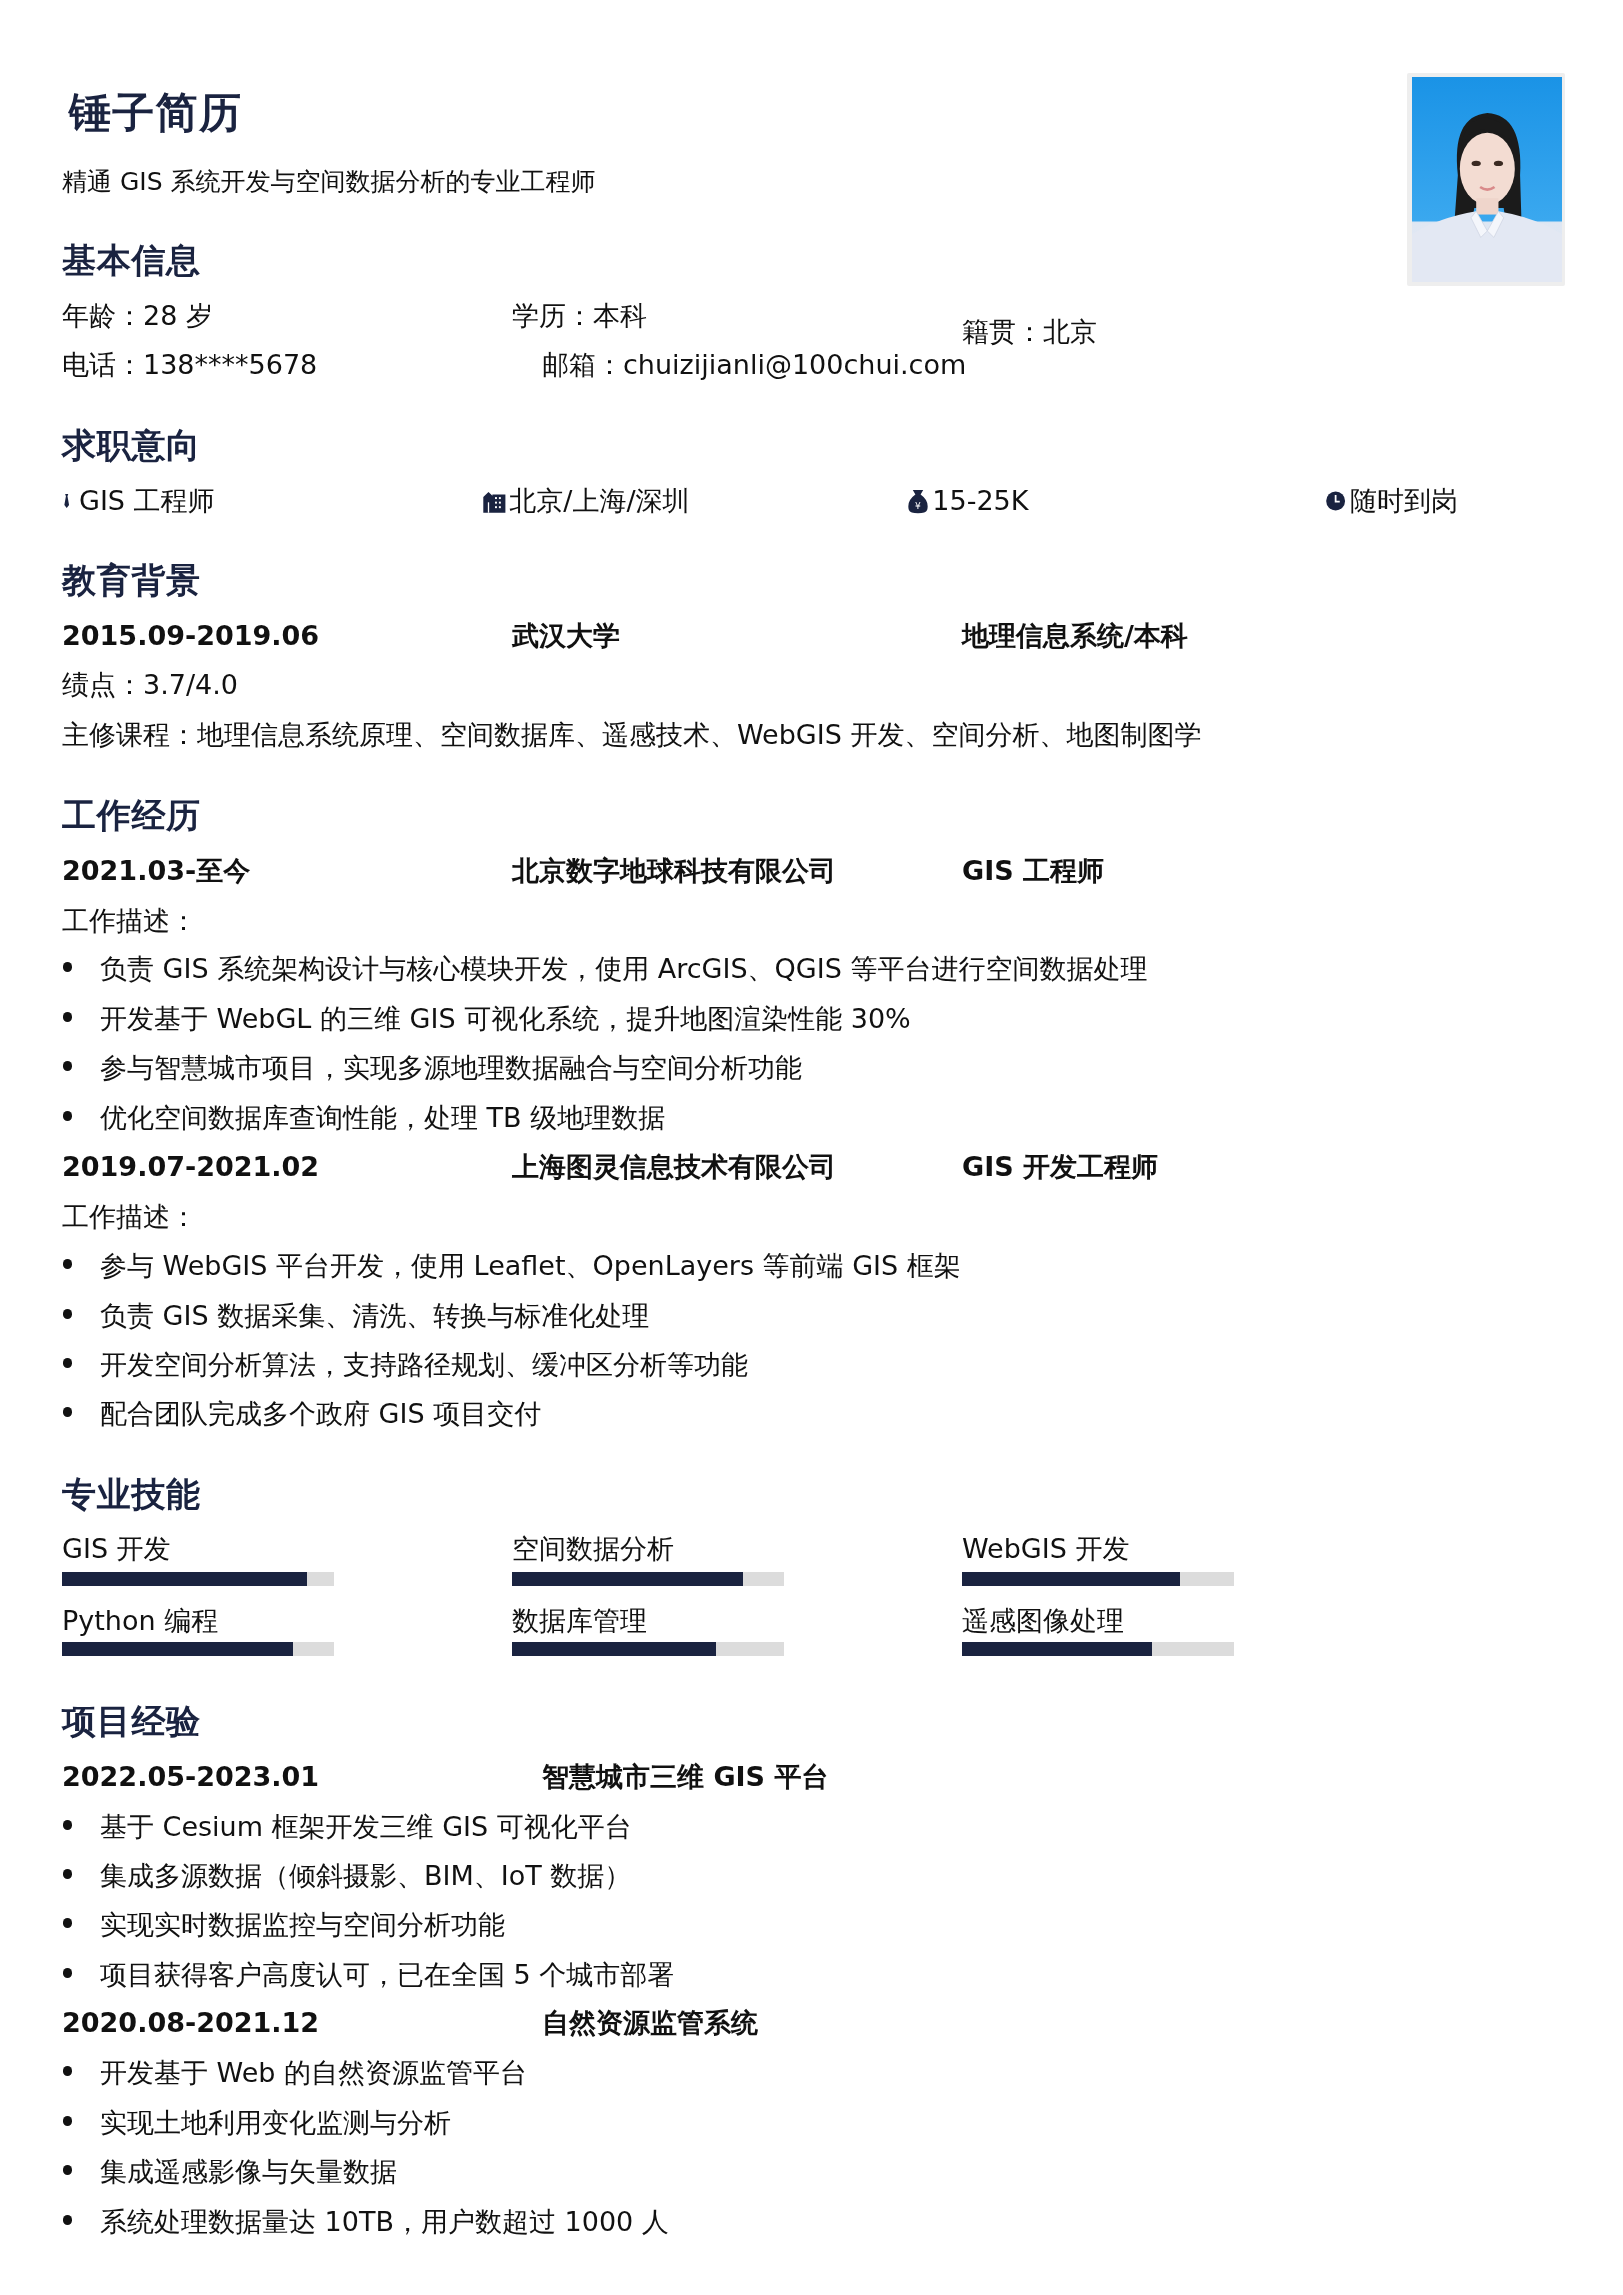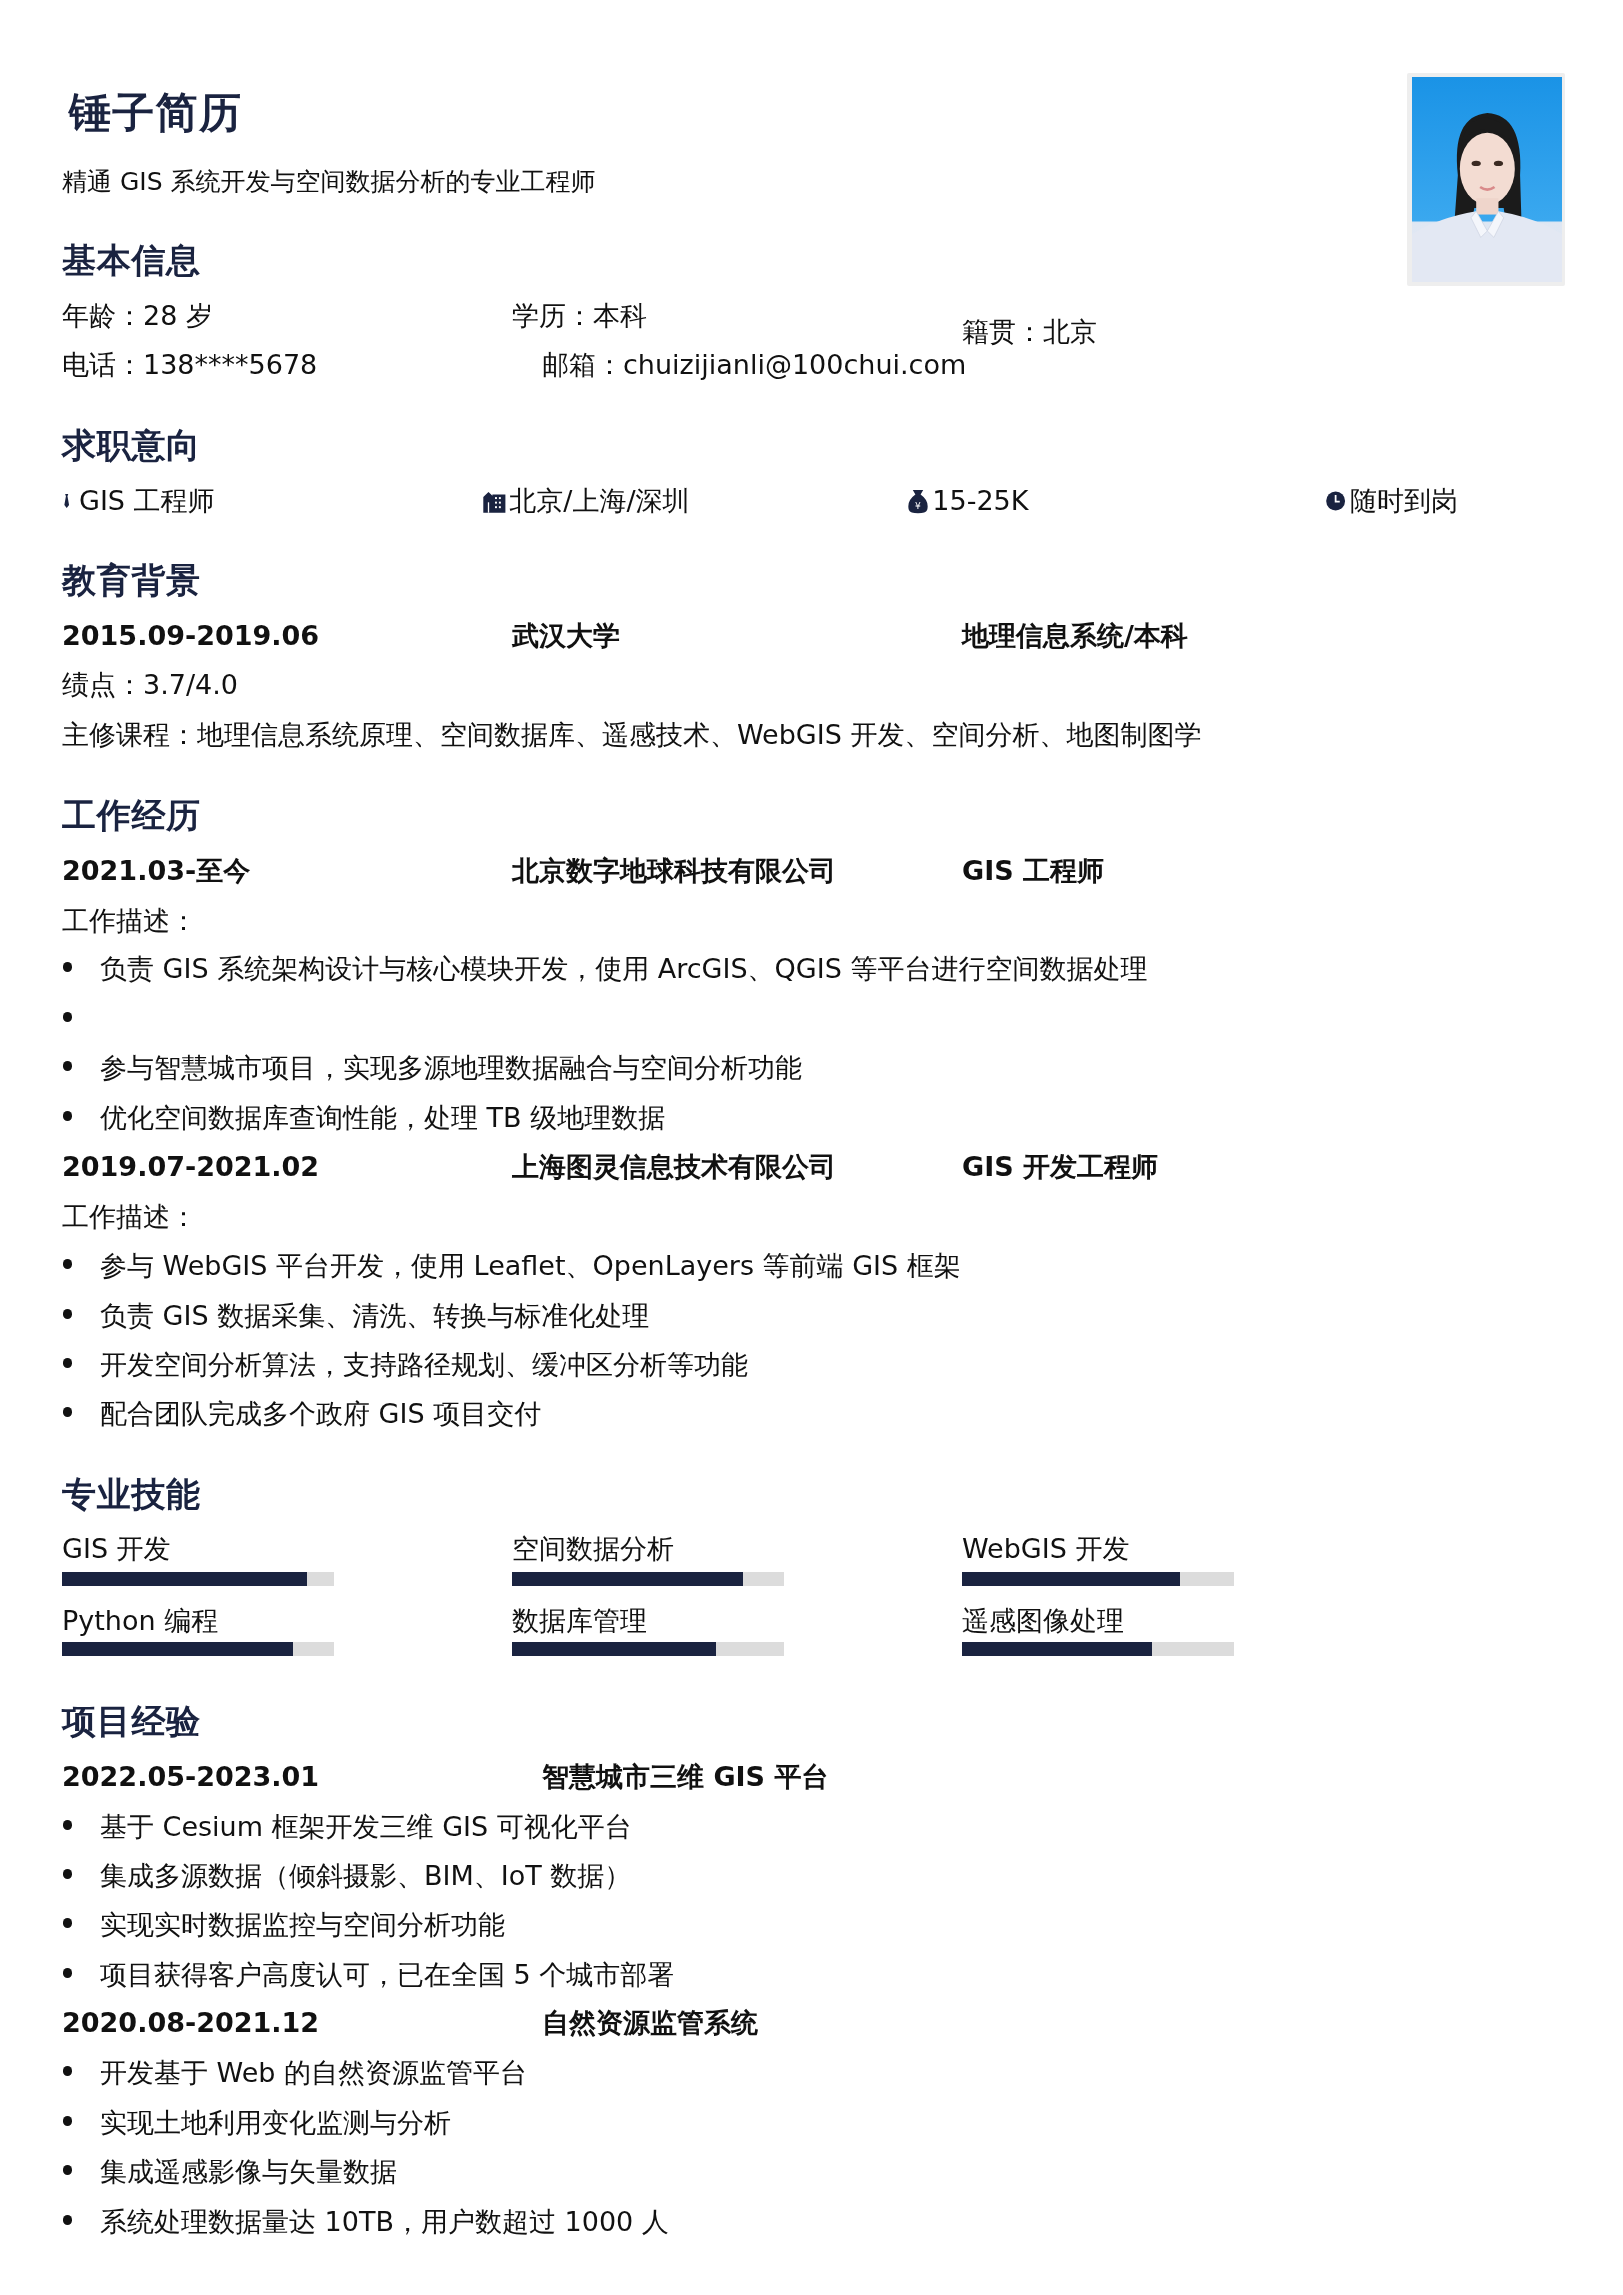--- a/index.html
+++ b/index.html
@@ -87,21 +87,21 @@
 <div class="abs txt" style="left:62px; top:667px;">绩点：3.7/4.0</div>
 <div class="abs txt" style="left:62px; top:717px;text-align:right;">主修课程：地理信息系统原理、空间数据库、遥感技术、WebGIS 开发、空间分析、地图制图学</div>
 
 <div class="abs sec" style="top:794px;">工作经历</div>
 
 <div class="abs txt bold" style="left:62px; top:853px;">2021.03-至今</div>
 <div class="abs txt bold" style="left:512px; top:853px;">北京数字地球科技有限公司</div>
 <div class="abs txt bold" style="left:962px; top:853px;">GIS 工程师</div>
 <div class="abs txt" style="left:62px; top:903px;">工作描述：</div>
 <div class="bullet-row txt" style="top:951px;"><span class="bullet-dot"></span><span>负责 GIS 系统架构设计与核心模块开发，使用 ArcGIS、QGIS 等平台进行空间数据处理</span></div>
-<div class="bullet-row txt" style="top:1001px;"><span class="bullet-dot"></span></div>
+<div class="bullet-row txt" style="top:1001px;"><span class="bullet-dot"></span><span>开发基于 WebGL 的三维 GIS 可视化系统，提升地图渲染性能 30%</span></div>
 <div class="bullet-row txt" style="top:1050px;"><span class="bullet-dot"></span><span>参与智慧城市项目，实现多源地理数据融合与空间分析功能</span></div>
 <div class="bullet-row txt" style="top:1100px;"><span class="bullet-dot"></span><span>优化空间数据库查询性能，处理 TB 级地理数据</span></div>
 
 <div class="abs txt bold" style="left:62px; top:1149px;">2019.07-2021.02</div>
 <div class="abs txt bold" style="left:512px; top:1149px;">上海图灵信息技术有限公司</div>
 <div class="abs txt bold" style="left:962px; top:1149px;">GIS 开发工程师</div>
 <div class="abs txt" style="left:62px; top:1199px;">工作描述：</div>
 <div class="bullet-row txt" style="top:1248px;"><span class="bullet-dot"></span><span>参与 WebGIS 平台开发，使用 Leaflet、OpenLayers 等前端 GIS 框架</span></div>
 <div class="bullet-row txt" style="top:1298px;"><span class="bullet-dot"></span><span>负责 GIS 数据采集、清洗、转换与标准化处理</span></div>
 <div class="bullet-row txt" style="top:1347px;"><span class="bullet-dot"></span><span>开发空间分析算法，支持路径规划、缓冲区分析等功能</span></div>

